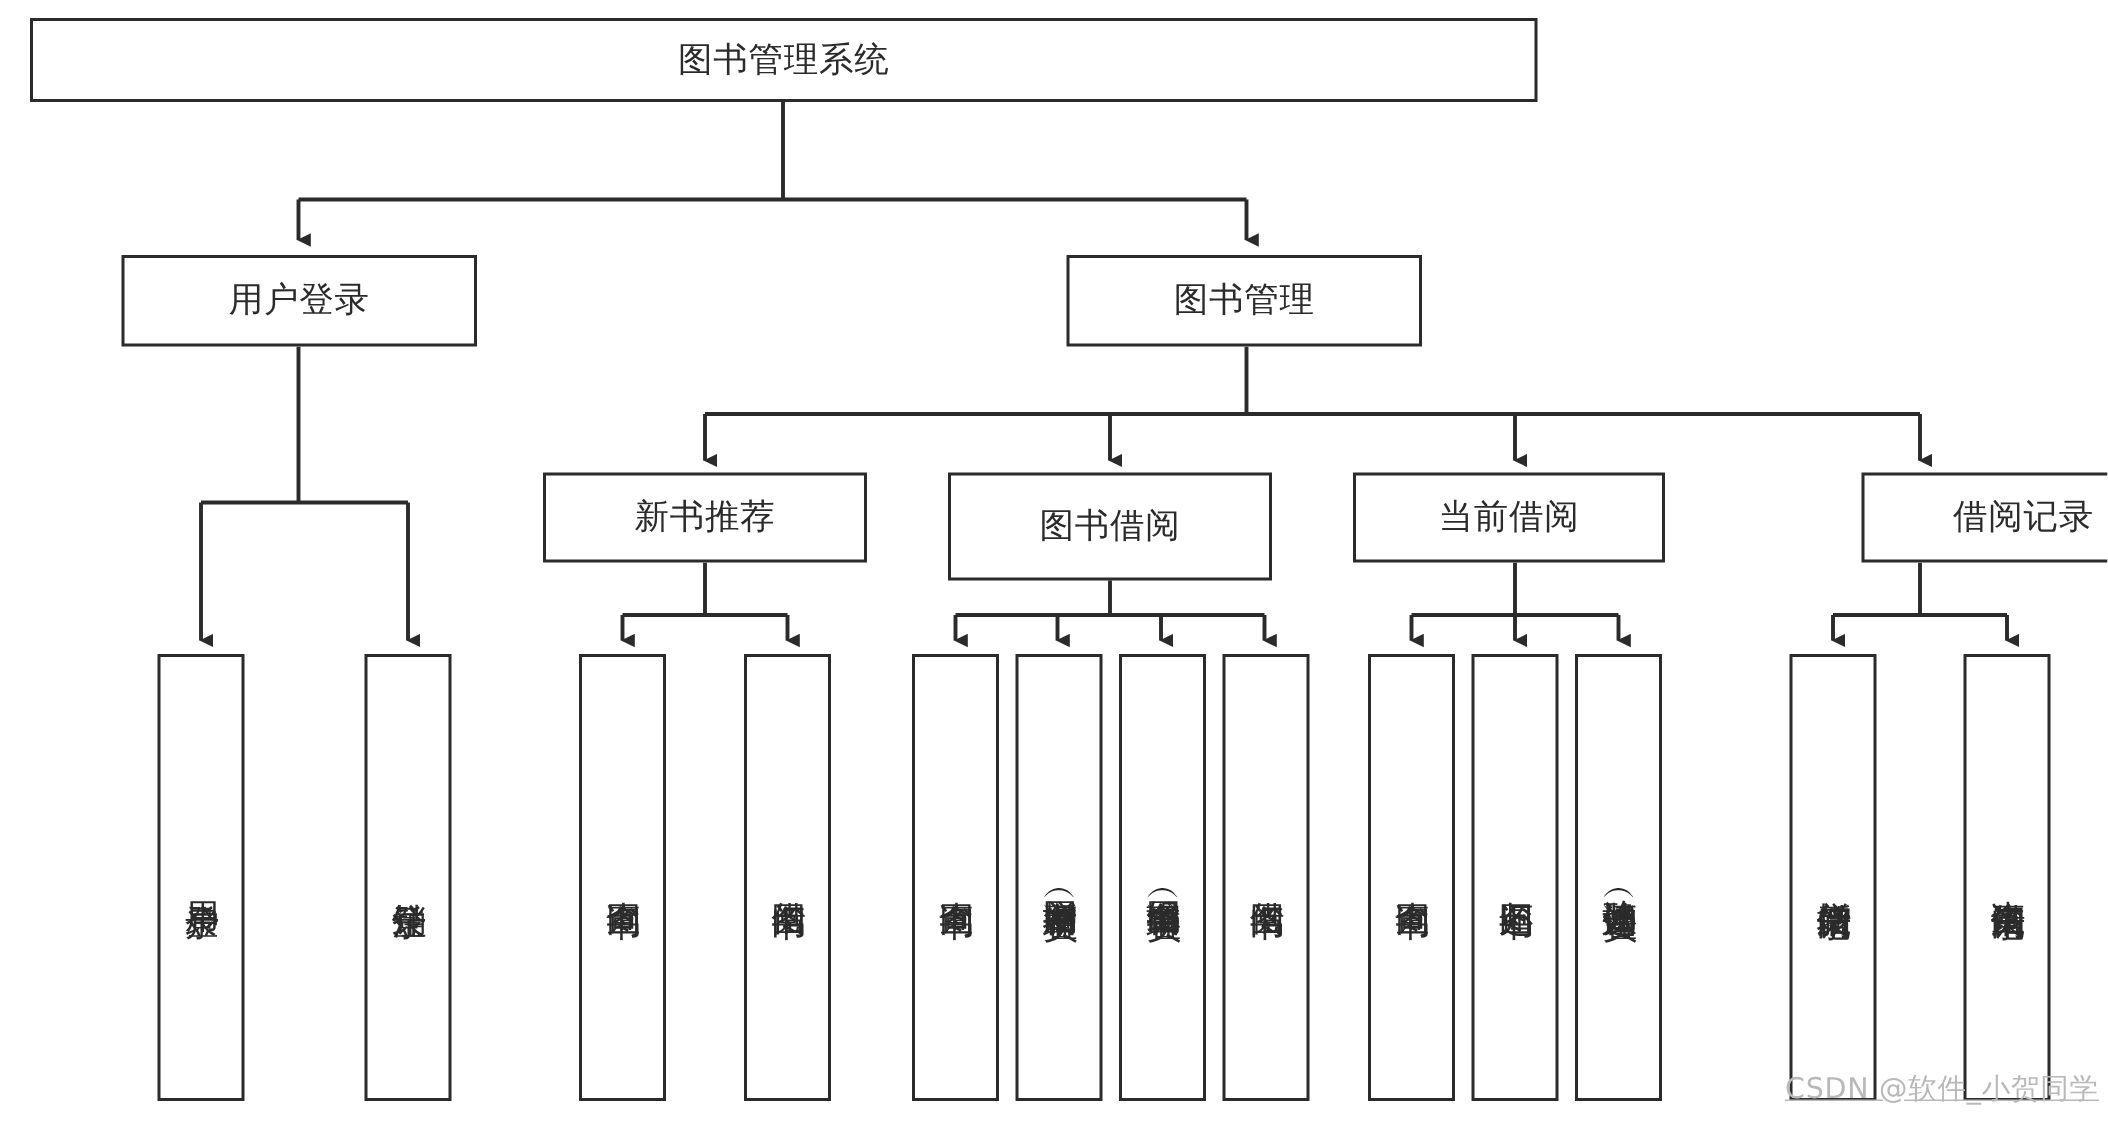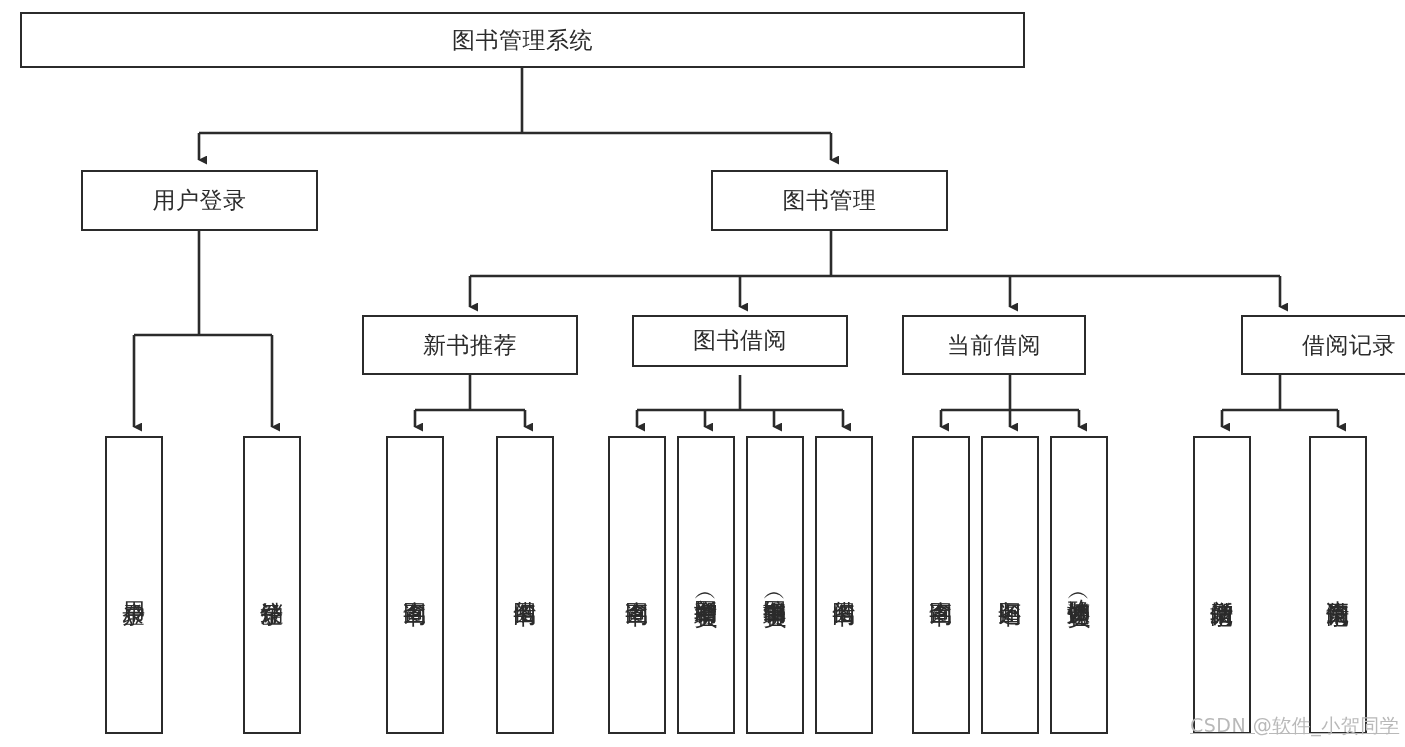--- a/index.html
+++ b/index.html
@@ -139,25 +139,25 @@
   </div>
 
   <div class="node h" style="left:362px; top:315px; width:216px; height:60px;">
     <span class="label">新书推荐</span>
   </div>
 
   <div class="node h" style="left:711px; top:170px; width:237px; height:61px;">
     <span class="label">图书管理</span>
   </div>
 
-  <div class="node h" style="left:632px; top:315px; width:216px; height:52px;font-family:Liberation Serif, serif;">
+  <div class="node h" style="left:632px; top:315px; width:216px; height:72px;">
     <span class="label">图书借阅</span>
   </div>
 
-  <div class="node h" style="left:902px; top:315px; width:184px; height:60px;">
+  <div class="node h" style="left:902px; top:315px; width:208px; height:60px;">
     <span class="label">当前借阅</span>
   </div>
 
   <div class="node h" style="left:1241px; top:315px; width:216px; height:60px;">
     <span class="label">借阅记录</span>
   </div>
 
   <div class="node v" style="left:105px; top:436px; width:58px; height:298px;">
     <span class="label">用户登录</span>
   </div>

